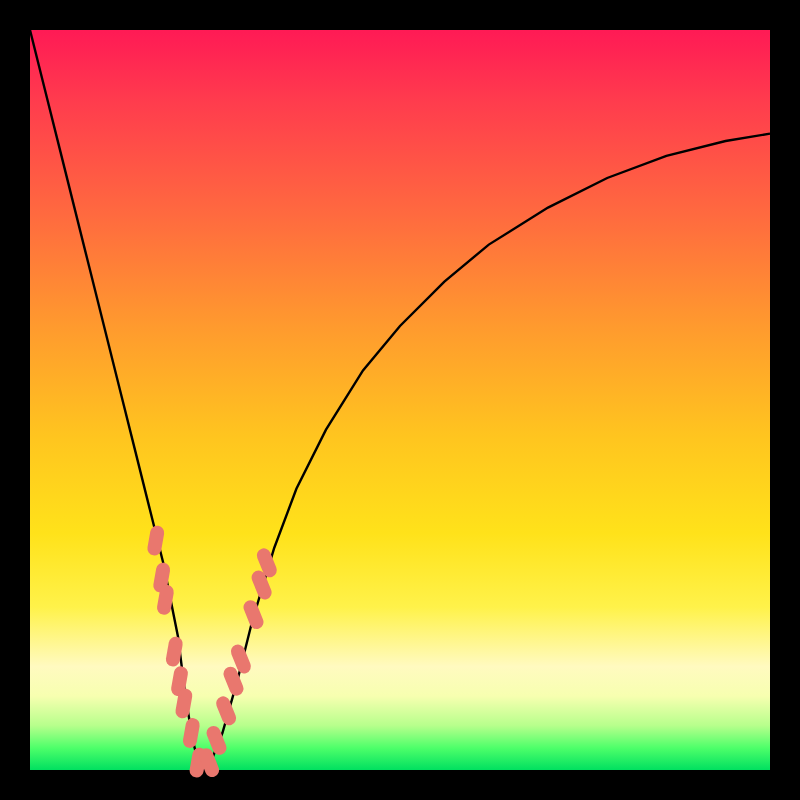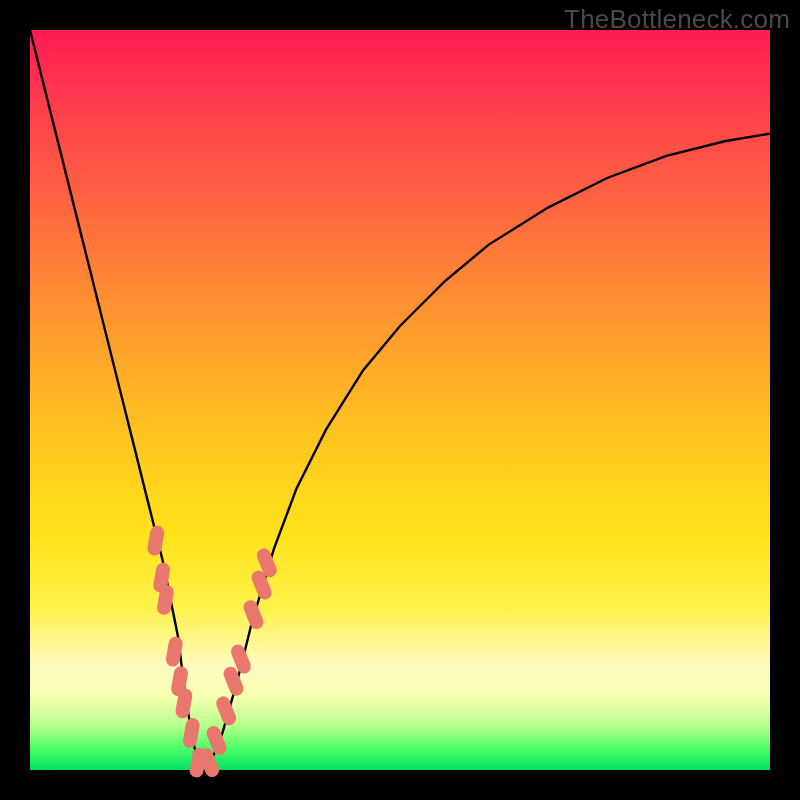--- a/index.html
+++ b/index.html
@@ -57,21 +57,20 @@
     width: 740px;
     height: 740px;
     overflow: visible;
   }
 </style>
 </head>
 <body>
 
 <div class="frame">
 
-  <div class="watermark">TheBottleneck.com</div>
 
   <div class="plot-area">
     <svg class="curve" viewBox="0 0 740 740">
       <path id="curve-path" fill="none" stroke="#000000" stroke-width="2.4" d="M0.0 0.0 L14.8 59.2 L29.6 118.4 L44.4 177.6 L59.2 236.8 L74.0 296.0 L88.8 355.2 L103.6 414.4 L118.4 473.6 L133.2 532.8 L148.0 606.8 L155.4 666.0 L162.8 710.4 L170.2 740.0 L177.6 740.0 L192.4 703.0 L207.2 651.2 L222.0 592.0 L244.2 518.0 L266.4 458.8 L296.0 399.6 L333.0 340.4 L370.0 296.0 L414.4 251.6 L458.8 214.6 L518.0 177.6 L577.2 148.0 L636.4 125.8 L695.6 111.0 L740.0 103.6"></path>
       <g id="markers">
           <rect x="118.8" y="495.6" width="14" height="30" rx="7" ry="7" fill="#e9776e" transform="rotate(10 125.8 510.6)"></rect>
           <rect x="124.7" y="532.6" width="14" height="30" rx="7" ry="7" fill="#e9776e" transform="rotate(10 131.7 547.6)"></rect>
           <rect x="128.4" y="554.8" width="14" height="30" rx="7" ry="7" fill="#e9776e" transform="rotate(10 135.4 569.8)"></rect>
           <rect x="137.3" y="606.6" width="14" height="30" rx="7" ry="7" fill="#e9776e" transform="rotate(10 144.3 621.6)"></rect>
           <rect x="142.5" y="636.2" width="14" height="30" rx="7" ry="7" fill="#e9776e" transform="rotate(10 149.5 651.2)"></rect>

